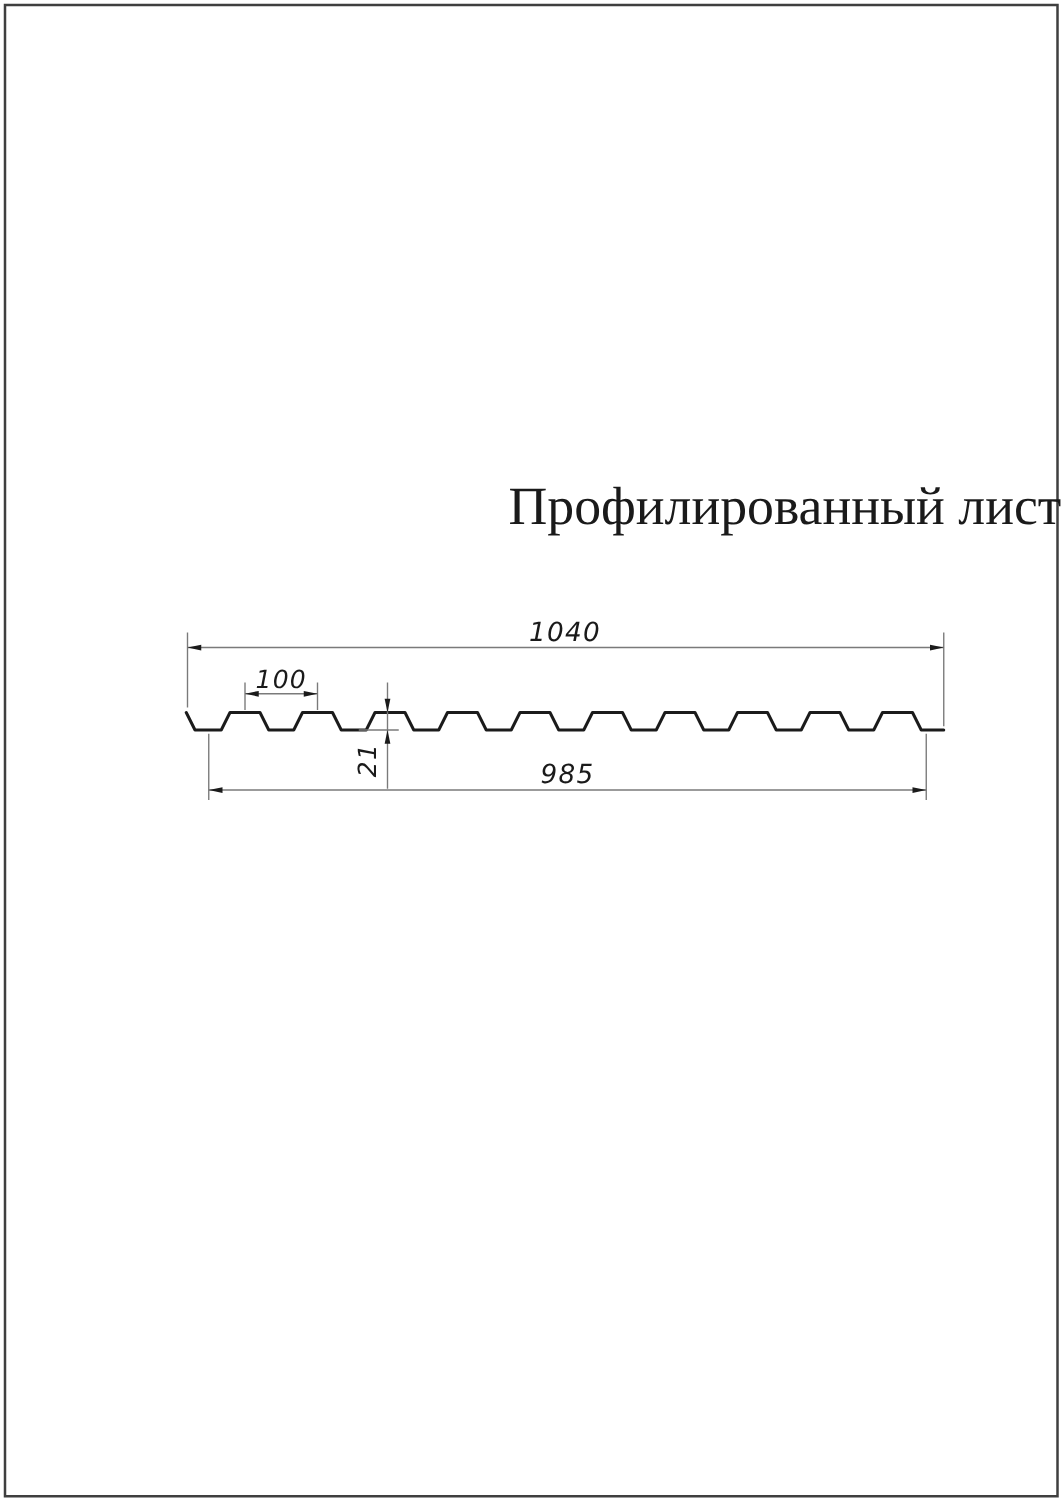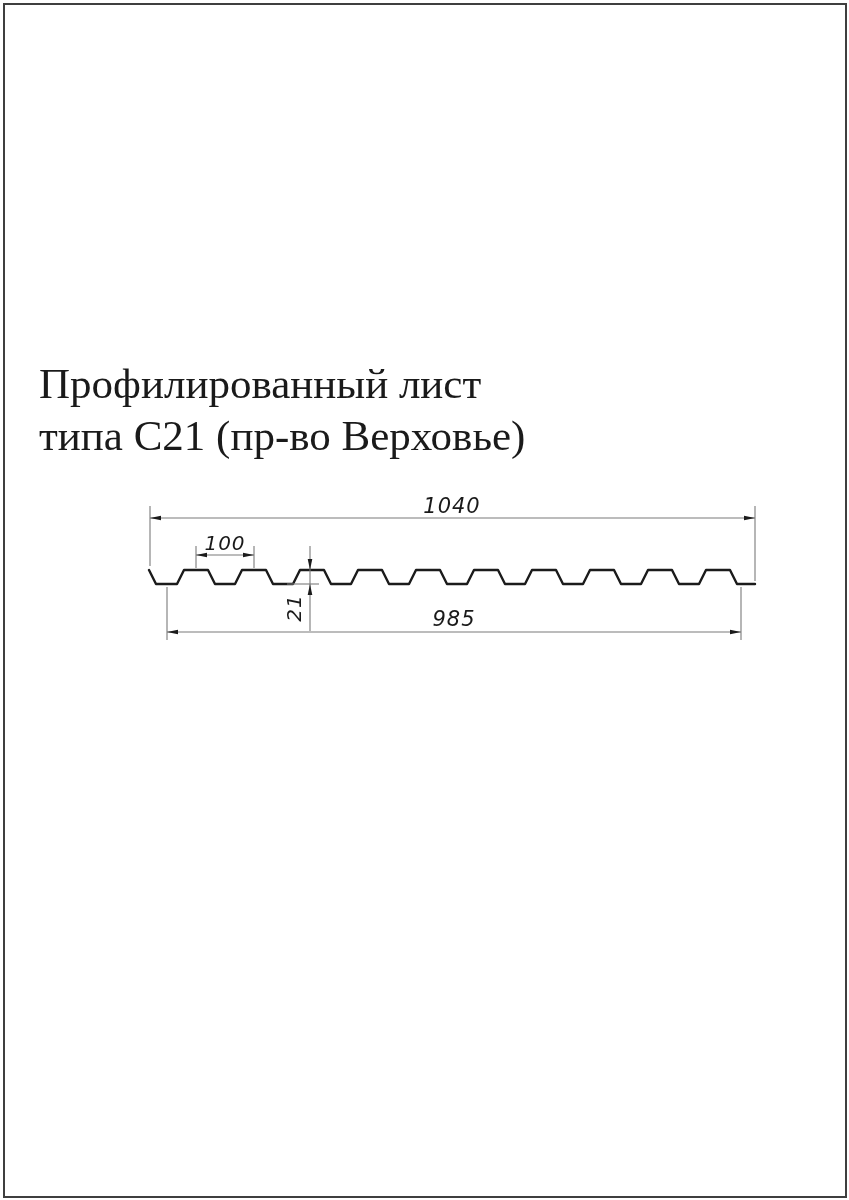--- a/index.html
+++ b/index.html
@@ -20,23 +20,23 @@
     left: 3px;
     top: 3px;
     right: 2px;
     bottom: 2px;
     border: 2px solid var(--c-border, #3f3f3f);
     pointer-events: none;
   }
   #title-block {
     position: absolute;
     left: 39px;
-    top: 358px;
+    top: 380px;
     width: 810px;
-    text-align: left;
+    text-align: right;
     color: var(--c-text, #161616);
     font-size: 43px;
     line-height: 52px;
     white-space: nowrap;
   }
   #drawing-svg {
     position: absolute;
     left: 0;
     top: 0;
   }
@@ -65,21 +65,20 @@
 </style>
 </head>
 <body>
 
 <div id="page">
 
   <div id="page-border"></div>
 
   <div id="title-block">
     <div>Профилированный лист</div>
-    <div>типа С21 (пр-во Верховье)</div>
   </div>
 
   <svg id="drawing-svg" width="849" height="1200" viewBox="0 0 849 1200">
 
     <g>
       <path class="profile-line" d="
         M 149,570 L 156,584 L 177,584
         L 184,570 L 208,570 L 215,584 L 235,584
         L 242,570 L 266,570 L 273,584 L 293,584
         L 300,570 L 324,570 L 331,584 L 351,584

